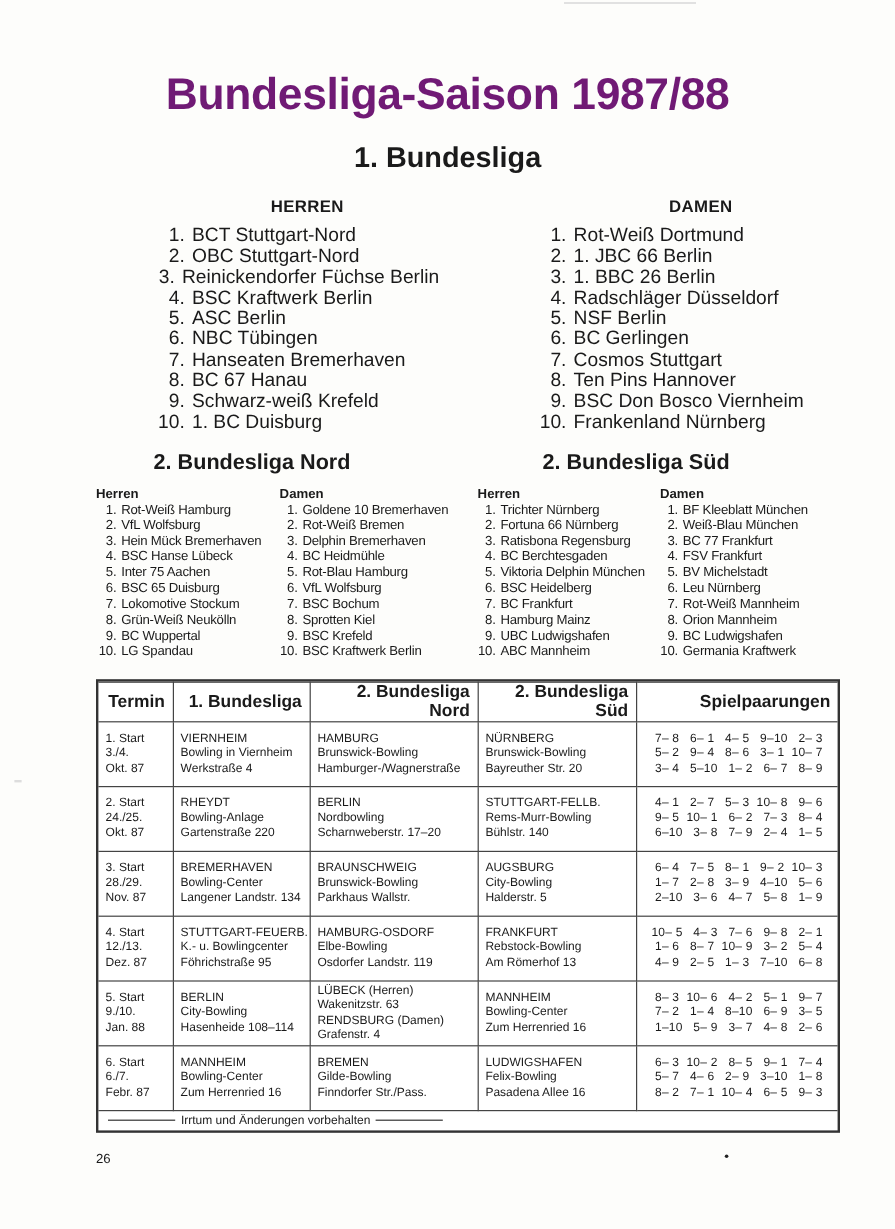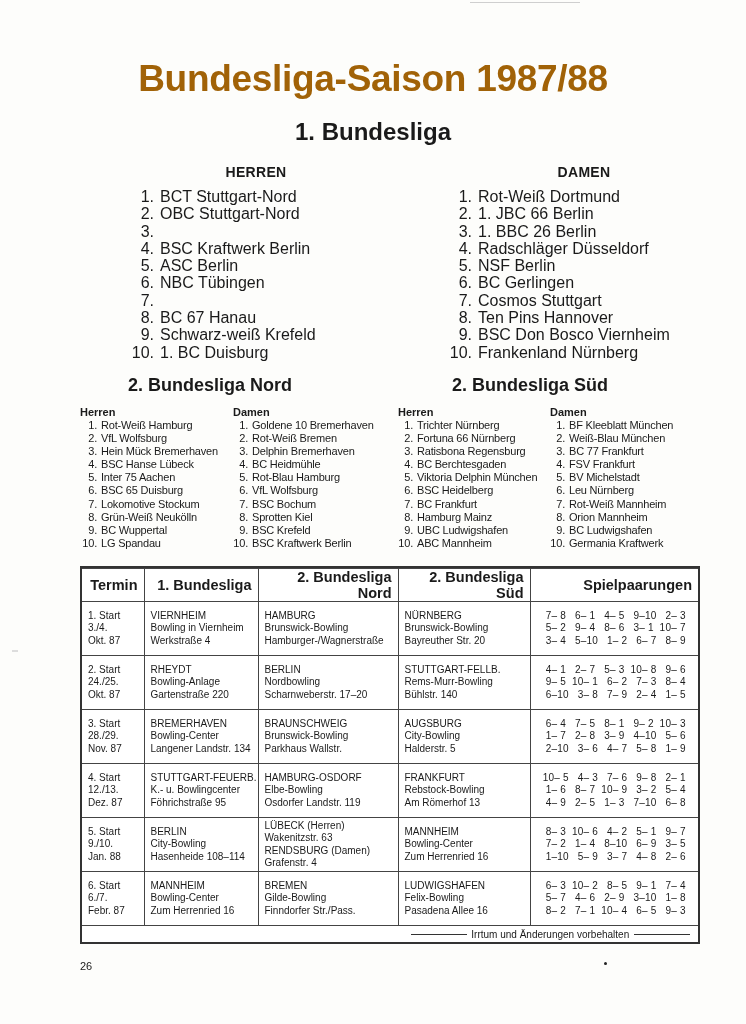--- a/index.html
+++ b/index.html
@@ -3,21 +3,21 @@
 <meta charset="utf-8">
 <style>
   html, body { margin: 0; padding: 0; }
   body {
     width: 746px; height: 1024px; background: #fdfdfb; position: relative;
     font-family: "Liberation Sans", sans-serif; color: #1a1a1a; overflow: hidden;
   }
   .top-rule { position: absolute; left: 470px; top: 2px; width: 110px; height: 1px; background: #cfcfcf; }
   .main-title {
     position: absolute; left: 0; width: 746px; top: 58px; text-align: center;
-    font-size: 37px; font-weight: bold; color: #a16207; letter-spacing: -0.3px;
+    font-size: 37px; font-weight: bold; color: #701a75; letter-spacing: -0.3px;
   }
   .league1-title {
     position: absolute; left: 0; width: 746px; top: 118px; text-align: center;
     font-size: 24px; font-weight: bold; color: #1a1a1a;
   }
   .col1 { position: absolute; top: 164px; }
   .col-head { font-size: 14px; font-weight: bold; text-align: center; letter-spacing: 0.3px; }
   .big-list { list-style: none; margin: 8px 0 0 0; padding: 0; }
   .big-list li { font-size: 16px; line-height: 17.3px; display: flex; white-space: nowrap; }
   .big-list .num { display: inline-block; width: 28px; text-align: right; margin-right: 6px; }
@@ -35,21 +35,21 @@
   .sched table { border-collapse: collapse; width: 100%; height: 100%; table-layout: fixed; }
   .sched td, .sched th { border: 1px solid #444; padding: 0 6px; vertical-align: middle; }
   .sched .cap { font-size: 13px; font-weight: bold; text-align: center; height: 22px; border-top: none; border-left: none; border-right: none; }
   .sched th { font-size: 14.5px; font-weight: bold; height: 26px; text-align: right; }
   .sched .row td { font-size: 10px; line-height: 12.4px; height: 50px; white-space: nowrap; }
   .sched .row td:first-child, .sched th:first-child { border-left: none; }
   .sched .row td:last-child, .sched th:last-child { border-right: none; }
   .sched .line { display: block; }
   .pairs { font-size: 10.5px; line-height: 12.4px; text-align: center; letter-spacing: 0.2px; }
   .pairs .line { white-space: pre; font-family: "Liberation Sans", sans-serif; }
-  .sched .foot { font-size: 10px; text-align: right; height: 16px; border-bottom: none; border-left: none; border-right: none; }
+  .sched .foot { font-size: 10px; text-align: left; height: 16px; border-bottom: none; border-left: none; border-right: none; }
   .dash { display: inline-block; width: 56px; height: 1px; background: #333; vertical-align: middle; margin: 0 2px; }
 
   .page-number { position: absolute; left: 80px; top: 960px; font-size: 11px; }
   .dot { position: absolute; left: 604px; top: 962px; width: 3px; height: 3px; background: #222; border-radius: 50%; }
   .left-mark { position: absolute; left: 12px; top: 650px; width: 6px; height: 2px; background: #ddd; }
 </style>
 </head>
 <body>
 
 <div class="top-rule"></div>
@@ -63,35 +63,37 @@
       <li>
         <span class="num">1.</span>
         <span>BCT Stuttgart-Nord</span>
       </li>
       <li>
         <span class="num">2.</span>
         <span>OBC Stuttgart-Nord</span>
       </li>
       <li>
         <span class="num">3.</span>
+        <span>Reinickendorfer Füchse Berlin</span>
       </li>
       <li>
         <span class="num">4.</span>
         <span>BSC Kraftwerk Berlin</span>
       </li>
       <li>
         <span class="num">5.</span>
         <span>ASC Berlin</span>
       </li>
       <li>
         <span class="num">6.</span>
         <span>NBC Tübingen</span>
       </li>
       <li>
         <span class="num">7.</span>
+        <span>Hanseaten Bremerhaven</span>
       </li>
       <li>
         <span class="num">8.</span>
         <span>BC 67 Hanau</span>
       </li>
       <li>
         <span class="num">9.</span>
         <span>Schwarz-weiß Krefeld</span>
       </li>
       <li>

